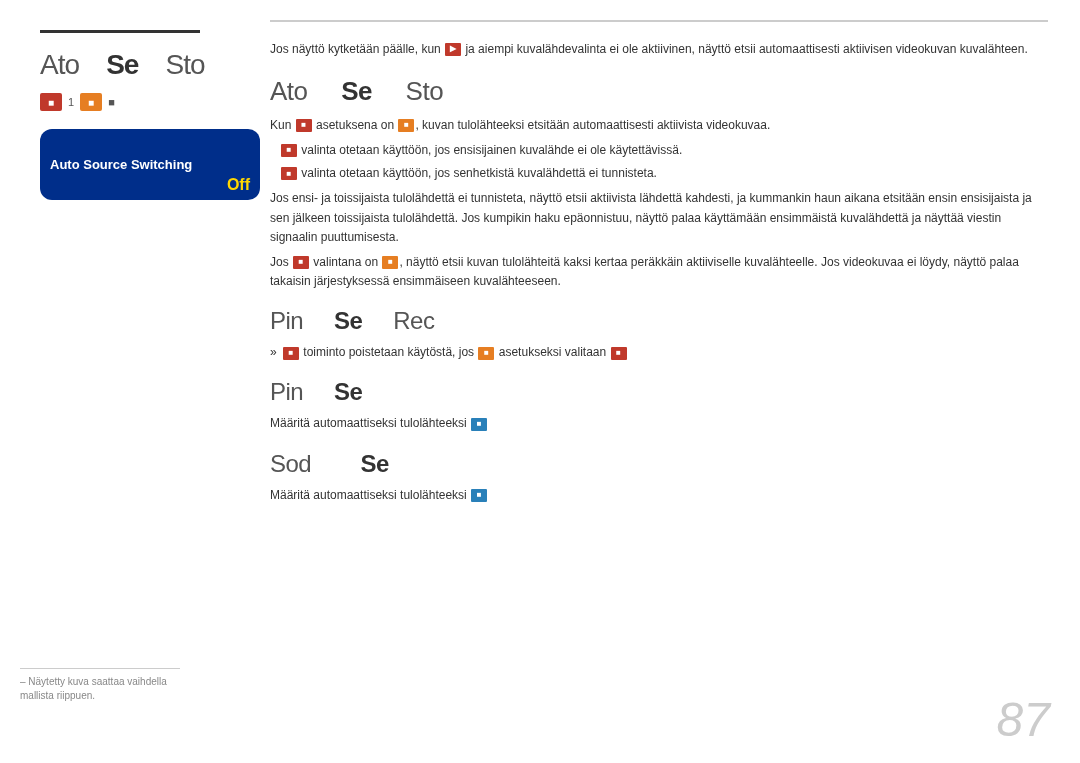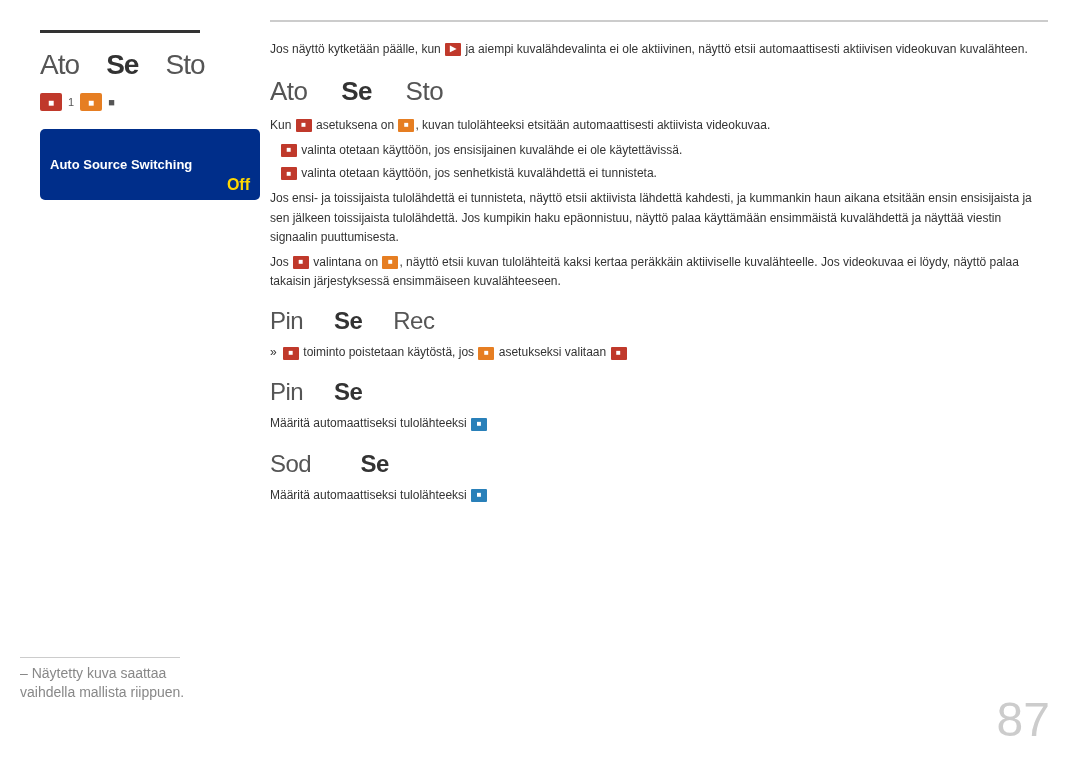--- a/index.html
+++ b/index.html
@@ -80,21 +80,21 @@
     .sidebar-menu-item {
       display: flex;
       align-items: center;
       justify-content: space-between;
       background: #002e8a;
       color: #fff;
       padding: 6px 10px;
       margin-bottom: 4px;
       font-size: 13px;
       font-weight: 600;
-      border-radius: 5px;
+      border-radius: 12px;
       width: 220px;
     }
 
     .sidebar-menu-item .item-label {
       color: #fff;
     }
 
     .sidebar-menu-item .item-value {
       color: #ffd700;
       font-size: 16px;
@@ -109,21 +109,21 @@
     }
 
     .sidebar-footnote-line {
       width: 160px;
       height: 1px;
       background: #ccc;
       margin-bottom: 6px;
     }
 
     .sidebar-footnote-text {
-      font-size: 14px;
+      font-size: 10px;
       color: #888;
       line-height: 1.4;
     }
 
     
     .main-content {
       flex: 1;
       padding: 20px 32px 20px 30px;
       position: relative;
       overflow: hidden;
@@ -225,20 +225,21 @@
     }
 
     
     .page-number {
       position: absolute;
       bottom: 16px;
       right: 30px;
       font-size: 48px;
       color: #ccc;
       font-weight: 300;
+      font-style: italic;
     }
   </style>
 </head>
 <body>
 
 <div class="page-container">
 
   <div class="sidebar">
     <div class="sidebar-top-line"></div>
 

